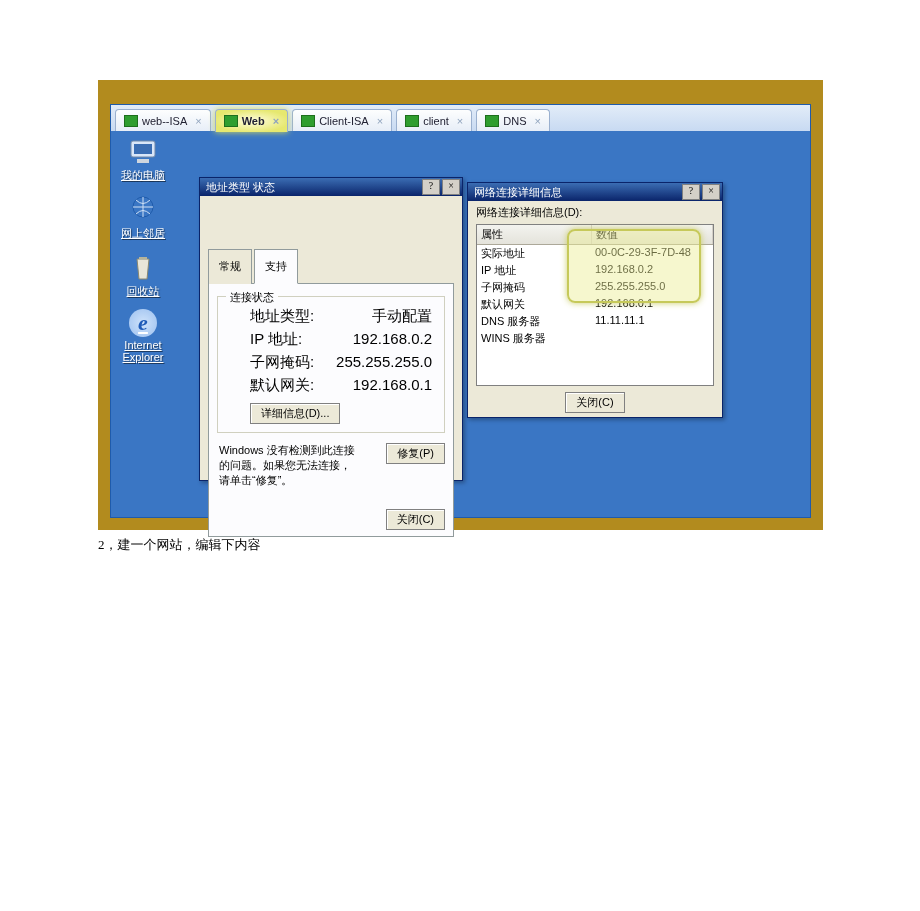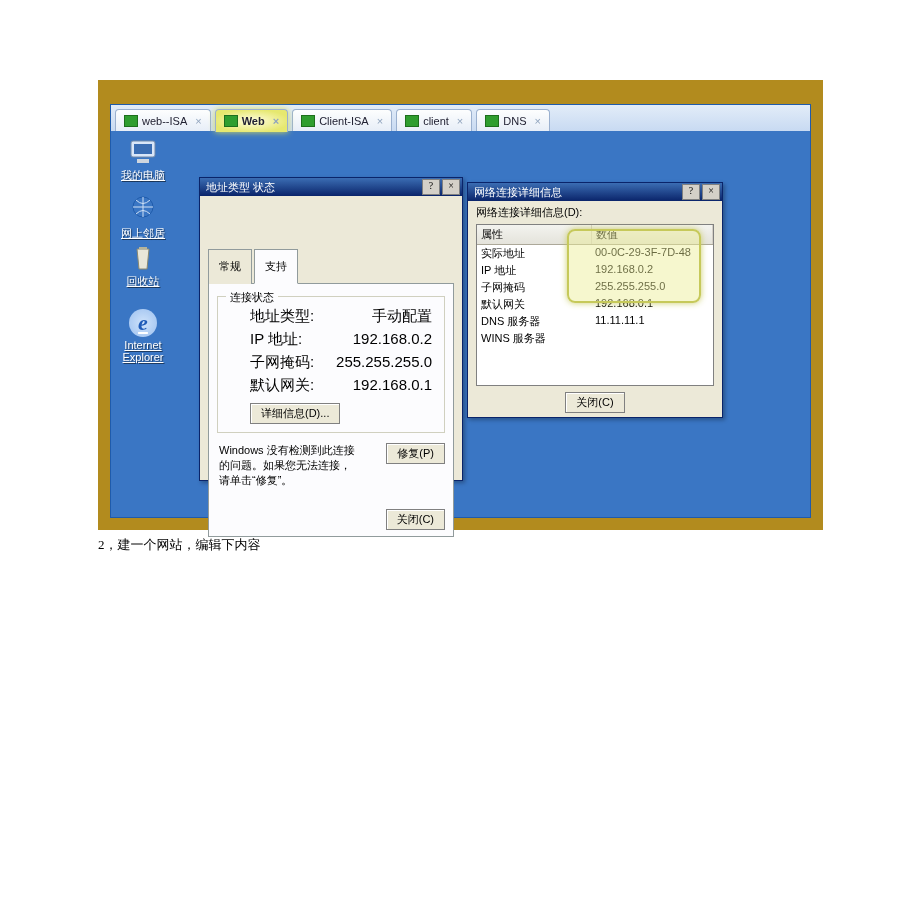--- a/index.html
+++ b/index.html
@@ -89,21 +89,21 @@
         </div>
         <div class="desk-icon" style="left:2px;top:62px">
           <div class="glyph">
               <svg width="32" height="32">
                 <circle cx="16" cy="14" r="10" fill="#3a76c4" stroke="#1f5bab"></circle>
                 <path d="M6 14 H26 M16 4 V24 M9 7 Q16 14 23 7 M9 21 Q16 14 23 21" stroke="#cfe0f5" fill="none"></path>
               </svg>
             </div>
           <div class="lbl">网上邻居</div>
         </div>
-        <div class="desk-icon" style="left:2px;top:110px">
+        <div class="desk-icon" style="left:2px;top:120px">
           <div class="glyph">
               <svg width="32" height="32">
                 <path d="M10 8 H22 L20 28 H12 Z" fill="#e8e6d9" stroke="#8a8870"></path>
                 <path d="M12 6 H20 V8 H12 Z" fill="#b5b39a"></path>
               </svg>
             </div>
           <div class="lbl">回收站</div>
         </div>
         <div class="desk-icon" style="left:2px;top:178px">
           <div class="glyph" style="font-family:Georgia;font-style:italic;font-weight:bold;color:#1e5bb8;background:radial-gradient(#cfe3fb,#9cc0ef);border-radius:50%;width:28px;height:28px;">e</div>

